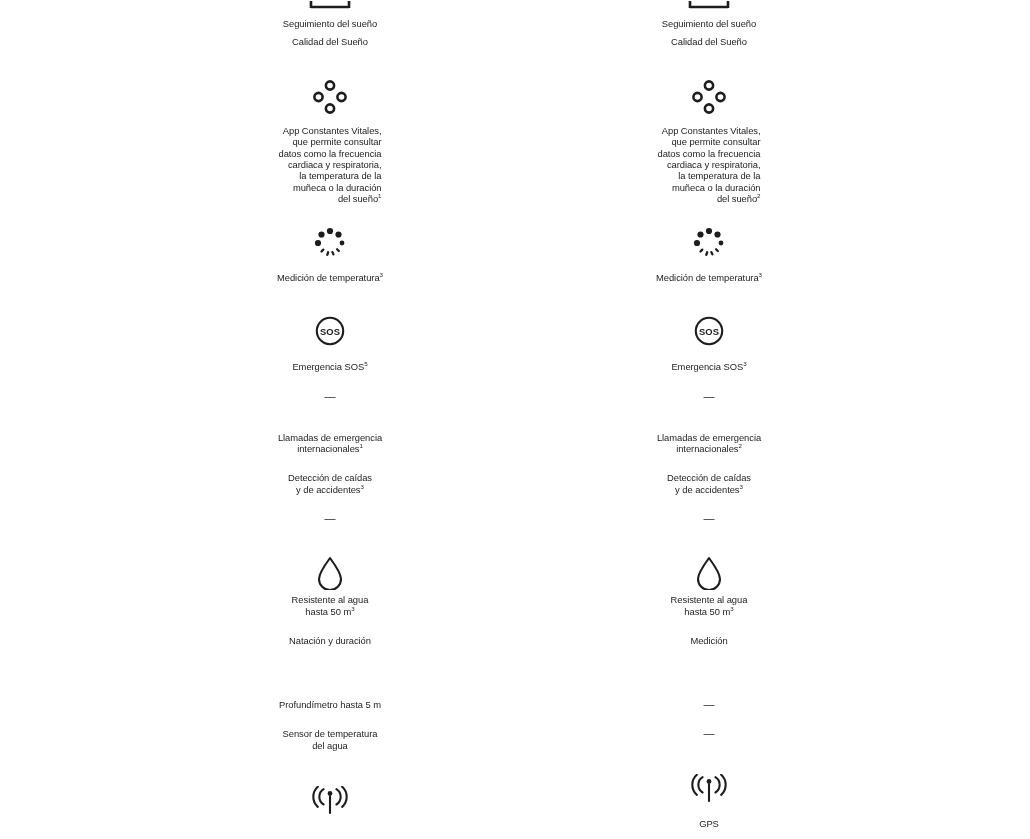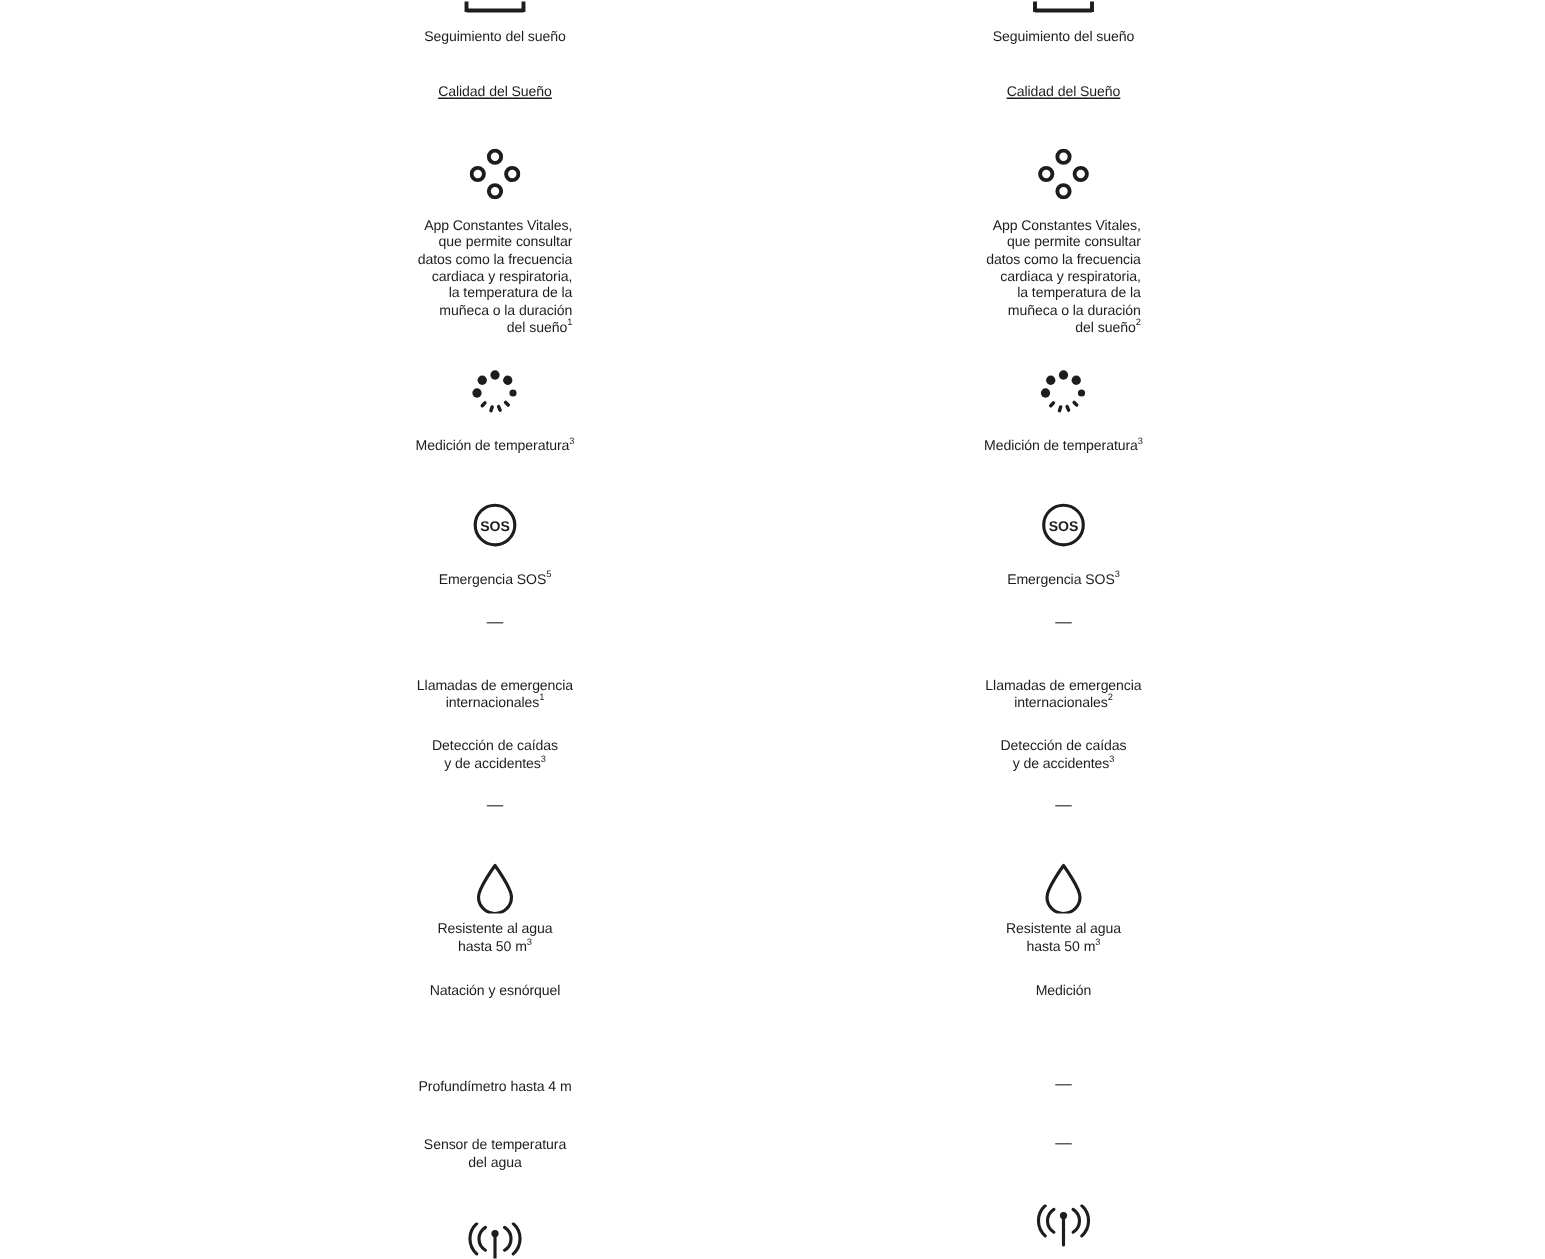--- a/index.html
+++ b/index.html
@@ -40,36 +40,36 @@
   }
   sup{font-size:6.2px;line-height:0;vertical-align:super;}
   
   .icon{
     display:flex;align-items:center;justify-content:center;
   }
   .icon svg{display:block;}
   
   .r-bedicon{height:10px;display:flex;align-items:flex-end;justify-content:center;}
   .r-s1{margin-top:8px;}    
-  .r-s2{margin-top:26px;text-decoration:underline;}   
+  .r-s2{margin-top:7px;}   
   .r-vitalicon{margin-top:32px;height:34px;}
   .r-v1{margin-top:11px;}   
   .r-tempicon{margin-top:30px;height:34px;}
   .r-t1{margin-top:12px;}
   .r-sosicon{margin-top:32px;height:32px;justify-content:center;}
   .r-e1{margin-top:14px;}
   .r-e2{margin-top:18px;}
   .r-e3{margin-top:18px;}
   .r-e4{margin-top:18px;}
   .r-e5{margin-top:18px;}
   .r-dropicon{margin-top:32px;height:34px;}
   .r-w1{margin-top:4px;}
   .r-w2{margin-top:18px;}
   .r-w3{margin-top:18px;}
-  .r-w4{margin-top:28px;}
+  .r-w4{margin-top:18px;}
   .r-gpsicon{margin-top:34px;height:32px;}
   .r-g1{margin-top:13px;}
   
   .slot-e2{height:23px;display:flex;align-items:flex-start;justify-content:center;}
   .slot-w2{height:46px;display:flex;align-items:flex-start;justify-content:center;}
   .slot-g1{height:23px;display:flex;align-items:flex-start;justify-content:center;}
   .slot-vital{height:82px;text-align:right;}
 </style>
 </head>
 <body>
@@ -144,23 +144,23 @@
     <div class="dash r-e5">—</div>
 
     <div class="r-dropicon icon">
       <svg width="30" height="34" viewBox="0 0 30 34">
         <path d="M15 2 C15 2 4 17 4 23 A11 11 0 0 0 26 23 C26 17 15 2 15 2 Z" fill="none" stroke="#1d1d1f" stroke-width="2.1" stroke-linejoin="round"></path>
       </svg>
     </div>
     <div class="feat r-w1"><span>Resistente al agua
 hasta 50 m</span><sup>3</sup></div>
     <div class="slot-w2 r-w2">
-        <div class="feat">Natación y esnórquel</div>
-      </div>
-    <div class="feat r-w3">Profundímetro hasta 4 m</div>
+        <div class="feat">Natación y duración</div>
+      </div>
+    <div class="feat r-w3">Profundímetro hasta 5 m</div>
     <div class="feat r-w4">Sensor de temperatura
 del agua</div>
 
     <div class="r-gpsicon icon">
       <svg width="40" height="30" viewBox="0 0 40 30">
         <path d="M20 10 L20 27" stroke="#1d1d1f" stroke-width="2.1" stroke-linecap="round"></path>
         <circle cx="20" cy="7.4" r="2.4" fill="#1d1d1f"></circle>
         <path d="M13.6 3.2 A9 9 0 0 0 13.6 18.5" fill="none" stroke="#1d1d1f" stroke-width="2.1" stroke-linecap="round"></path>
         <path d="M7.8 0.8 A13.5 13.5 0 0 0 7.8 20.9" fill="none" stroke="#1d1d1f" stroke-width="2.1" stroke-linecap="round"></path>
         <path d="M26.4 3.2 A9 9 0 0 1 26.4 18.5" fill="none" stroke="#1d1d1f" stroke-width="2.1" stroke-linecap="round"></path>

